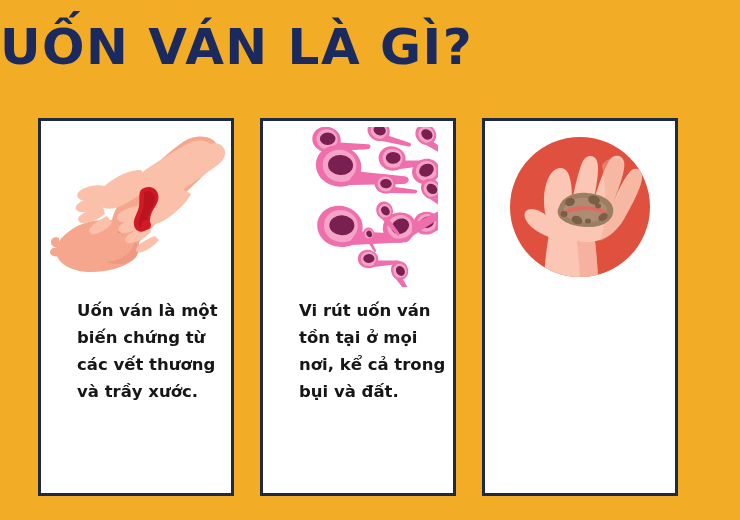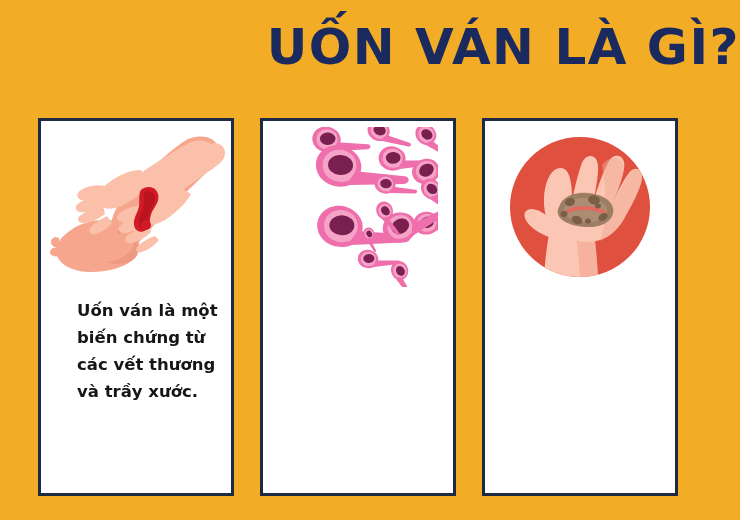--- a/index.html
+++ b/index.html
@@ -17,21 +17,21 @@
     width: 740px;
     height: 520px;
     background: #F2AC25;
     box-sizing: border-box;
   }
   .title {
     position: absolute;
     top: 10px;
     left: 0;
     width: 740px;
-    text-align: right;
+    text-align: left;
     font-family: "DejaVu Sans", "Liberation Sans", sans-serif;
     font-weight: bold;
     font-size: 50px;
     letter-spacing: 1.5px;
     color: #1B2A5E;
     line-height: 74px;
     white-space: nowrap;
   }
   .panels {
     position: absolute;
@@ -162,20 +162,21 @@
           <use href="#germ" x="0" y="0" transform="translate(112,66) rotate(204) scale(0.58)"></use>
           <use href="#germ" x="0" y="0" transform="translate(152,72) rotate(238) scale(0.58)"></use>
           <use href="#germ" x="0" y="0" transform="translate(158,104) rotate(182) scale(0.70)"></use>
           <use href="#germ" x="0" y="0" transform="translate(136,108) rotate(170) scale(0.92)"></use>
           <use href="#germ" x="0" y="0" transform="translate(104,92) rotate(250) scale(0.50)"></use>
           <use href="#germ" x="0" y="0" transform="translate(96,140) rotate(196) scale(0.56)"></use>
           <use href="#germ" x="0" y="0" transform="translate(118,152) rotate(256) scale(0.52)"></use>
           <use href="#germ" x="0" y="0" transform="translate(88,112) rotate(260) scale(0.34)"></use>
         </svg>
       </div>
+      <div class="panel-caption">Vi rút uốn ván tồn tại ở mọi nơi, kể cả trong bụi và đất.</div>
     </div>
 
     <div class="panel">
       <div class="panel-art">
         <svg width="156" height="156" viewBox="0 0 156 156">
           <clipPath id="circClip">
               <circle cx="78" cy="78" r="70"></circle>
             </clipPath>
           <circle cx="78" cy="78" r="70" fill="#E0503F"></circle>
           <g clip-path="url(#circClip)">

